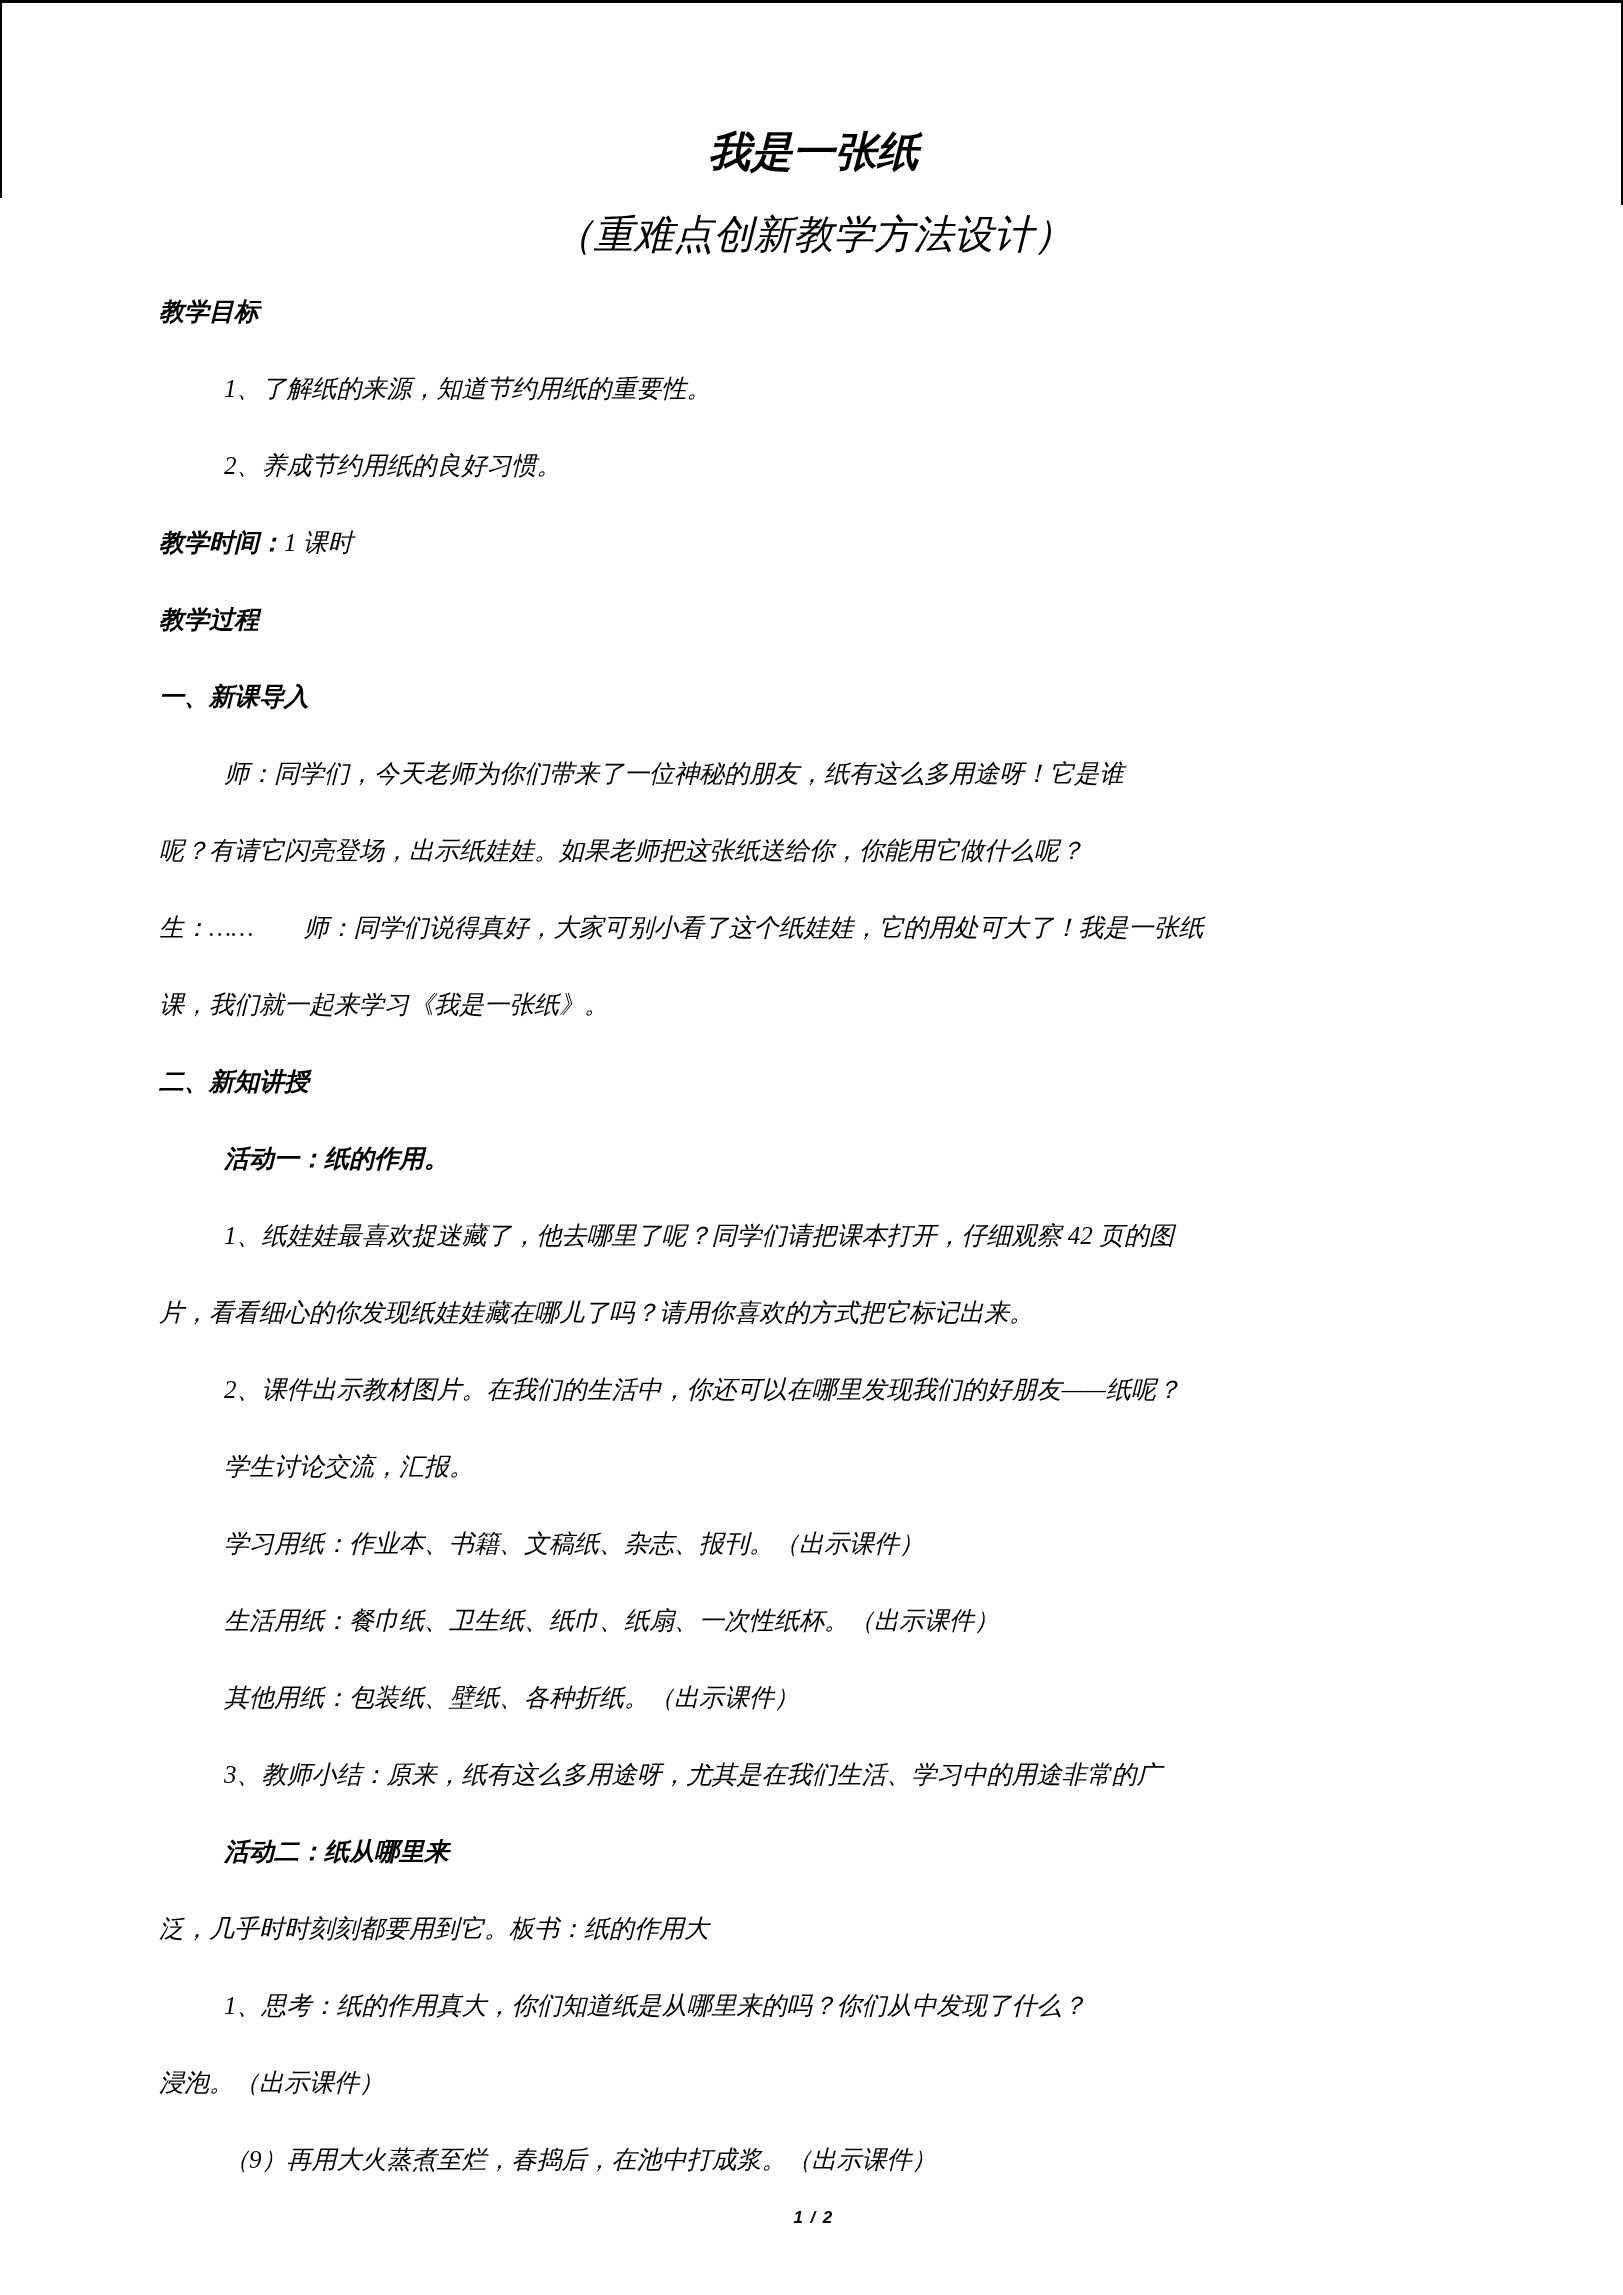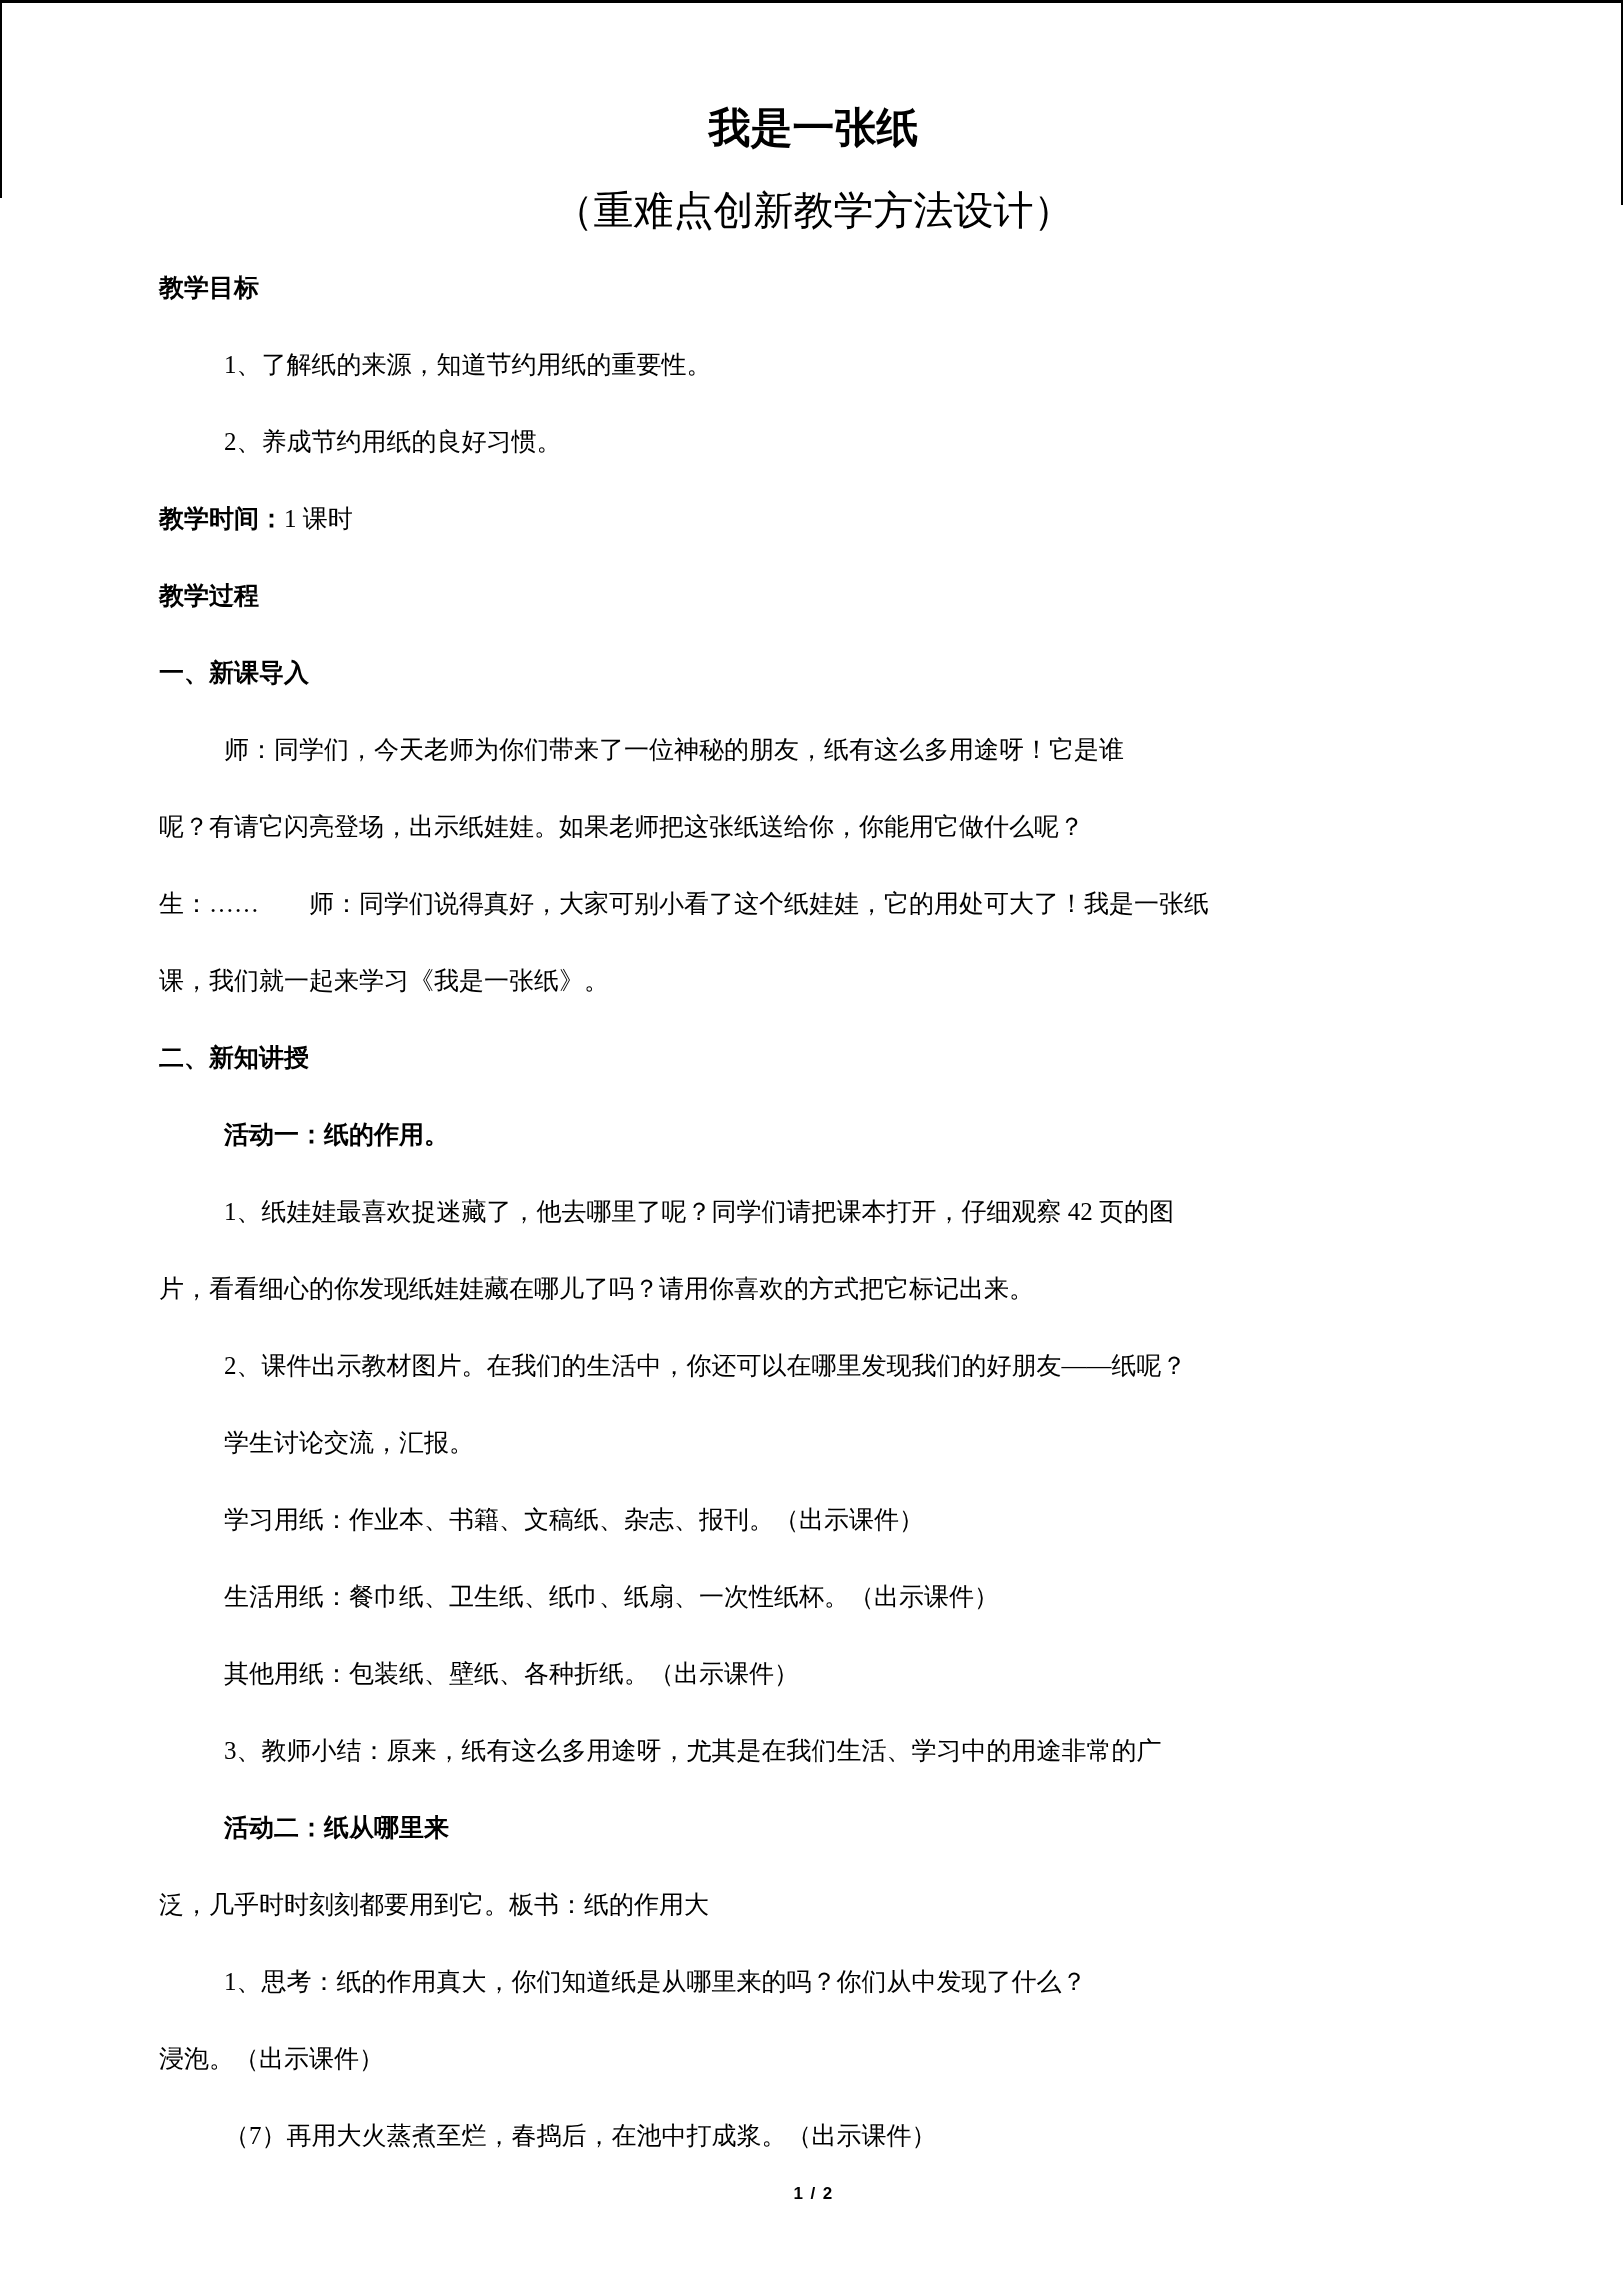--- a/index.html
+++ b/index.html
@@ -23,21 +23,22 @@
   }
   .edge-left {
     position: absolute; top: 0; left: 0;
     width: 2px; height: 198px; background: #000000;
   }
   .edge-right {
     position: absolute; top: 0; right: 0;
     width: 2px; height: 205px; background: #000000;
   }
   .content {
-    padding: 96px 143px 0 147px;
+    padding: 120px 143px 0 147px;
+    font-style: italic;
   }
   .title {
     margin: 0;
     font-size: 42px;
     line-height: 65px;
     font-weight: bold;
     text-align: center;
     white-space: nowrap;
   }
   .subtitle {
@@ -102,18 +103,18 @@
     <p class="line indent">学生讨论交流，汇报。</p>
     <p class="line indent">学习用纸：作业本、书籍、文稿纸、杂志、报刊。（出示课件）</p>
     <p class="line indent">生活用纸：餐巾纸、卫生纸、纸巾、纸扇、一次性纸杯。（出示课件）</p>
     <p class="line indent">其他用纸：包装纸、壁纸、各种折纸。（出示课件）</p>
     <p class="line indent">3、教师小结：原来，纸有这么多用途呀，尤其是在我们生活、学习中的用途非常的广</p>
     <p class="line bold indent">活动二：纸从哪里来</p>
 
     <p class="line">泛，几乎时时刻刻都要用到它。板书：纸的作用大</p>
     <p class="line indent">1、思考：纸的作用真大，你们知道纸是从哪里来的吗？你们从中发现了什么？</p>
     <p class="line">浸泡。（出示课件）</p>
-    <p class="line indent">（7）再用大火蒸煮至烂，春捣后，在池中打成浆。（出示课件）</p>
+    <p class="line indent">（9）再用大火蒸煮至烂，春捣后，在池中打成浆。（出示课件）</p>
 
     <div class="footer">1 / 2</div>
   </div>
 </div>
 
 
 </body></html>

